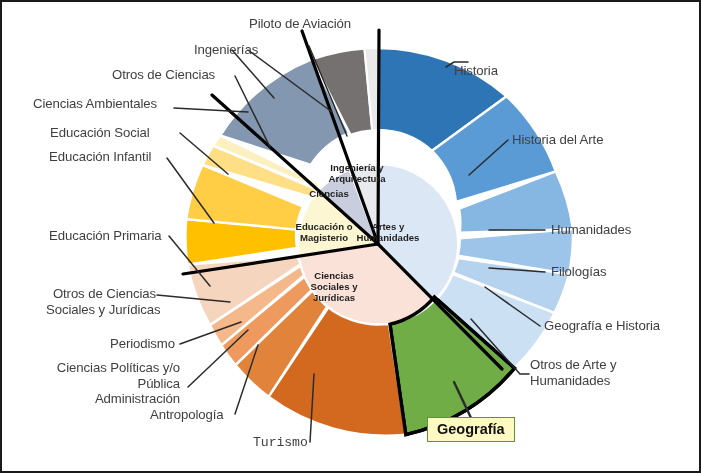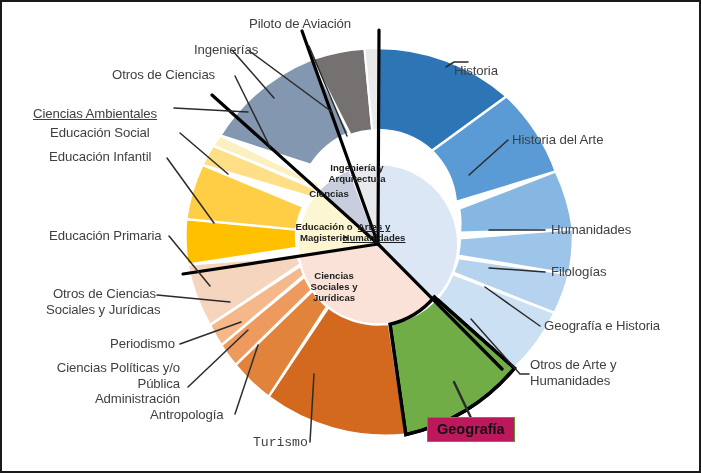--- a/index.html
+++ b/index.html
@@ -43,21 +43,21 @@
     font-family: "Liberation Sans", sans-serif;
     font-size: 9.6px;
     font-weight: bold;
     color: #1d1d1d;
     text-align: center;
     line-height: 1.16;
     white-space: nowrap;
   }
   .geo-box {
     position: absolute;
-    background: #be185d;
+    background: #fef9c3;
     border: 1px solid #5b9437;
     color: #111111;
     font-weight: bold;
     font-size: 14.5px;
     font-family: "Liberation Sans", sans-serif;
     padding: 3px 9px 4px 9px;
     letter-spacing: 0px;
   }
 </style>
 </head>
@@ -134,21 +134,21 @@
       <path d="M 212 221 L 165 156"></path>
       <path d="M 208 284 L 167 234"></path>
       <path d="M 228 300 L 155 293"></path>
       <path d="M 239 320 L 178 342"></path>
       <path d="M 246 328 L 186 385"></path>
       <path d="M 256 343 L 233 412"></path>
       <path d="M 312 372 L 308 440"></path>
     </g>
   </svg>
 
-  <div class="inner-lbl" style="left:372px; top:219px; transform:translateX(-50%);text-decoration:underline;">
+  <div class="inner-lbl" style="left:386px; top:219px; transform:translateX(-50%);">
     <div>Artes y</div>
     <div>Humanidades</div>
   </div>
 
   <div class="inner-lbl" style="left:332px; top:268px; transform:translateX(-50%);">
     <div>Ciencias</div>
     <div>Sociales y</div>
     <div>Jurídicas</div>
   </div>
 
@@ -165,21 +165,21 @@
     <div>Ingeniería y</div>
     <div>Arquitectura</div>
   </div>
 
   <div class="lbl center" style="left:247px; top:14px;">Piloto de Aviación</div>
 
   <div class="lbl left" style="right:null; left:192px; top:40px;">Ingenierías</div>
 
   <div class="lbl left" style="left:110px; top:65px;">Otros de Ciencias</div>
 
-  <div class="lbl left" style="left:31px; top:104px;text-decoration:underline;">Ciencias Ambientales</div>
+  <div class="lbl left" style="left:31px; top:94px;">Ciencias Ambientales</div>
 
   <div class="lbl left" style="left:48px; top:123px;">Educación Social</div>
 
   <div class="lbl left" style="left:47px; top:147px;">Educación Infantil</div>
 
   <div class="lbl left" style="left:47px; top:226px;">Educación Primaria</div>
 
   <div class="lbl left" style="left:44px; top:284px; text-align:right; width:110px;">
     <div>Otros de Ciencias</div>
     <div>Sociales y Jurídicas</div>

